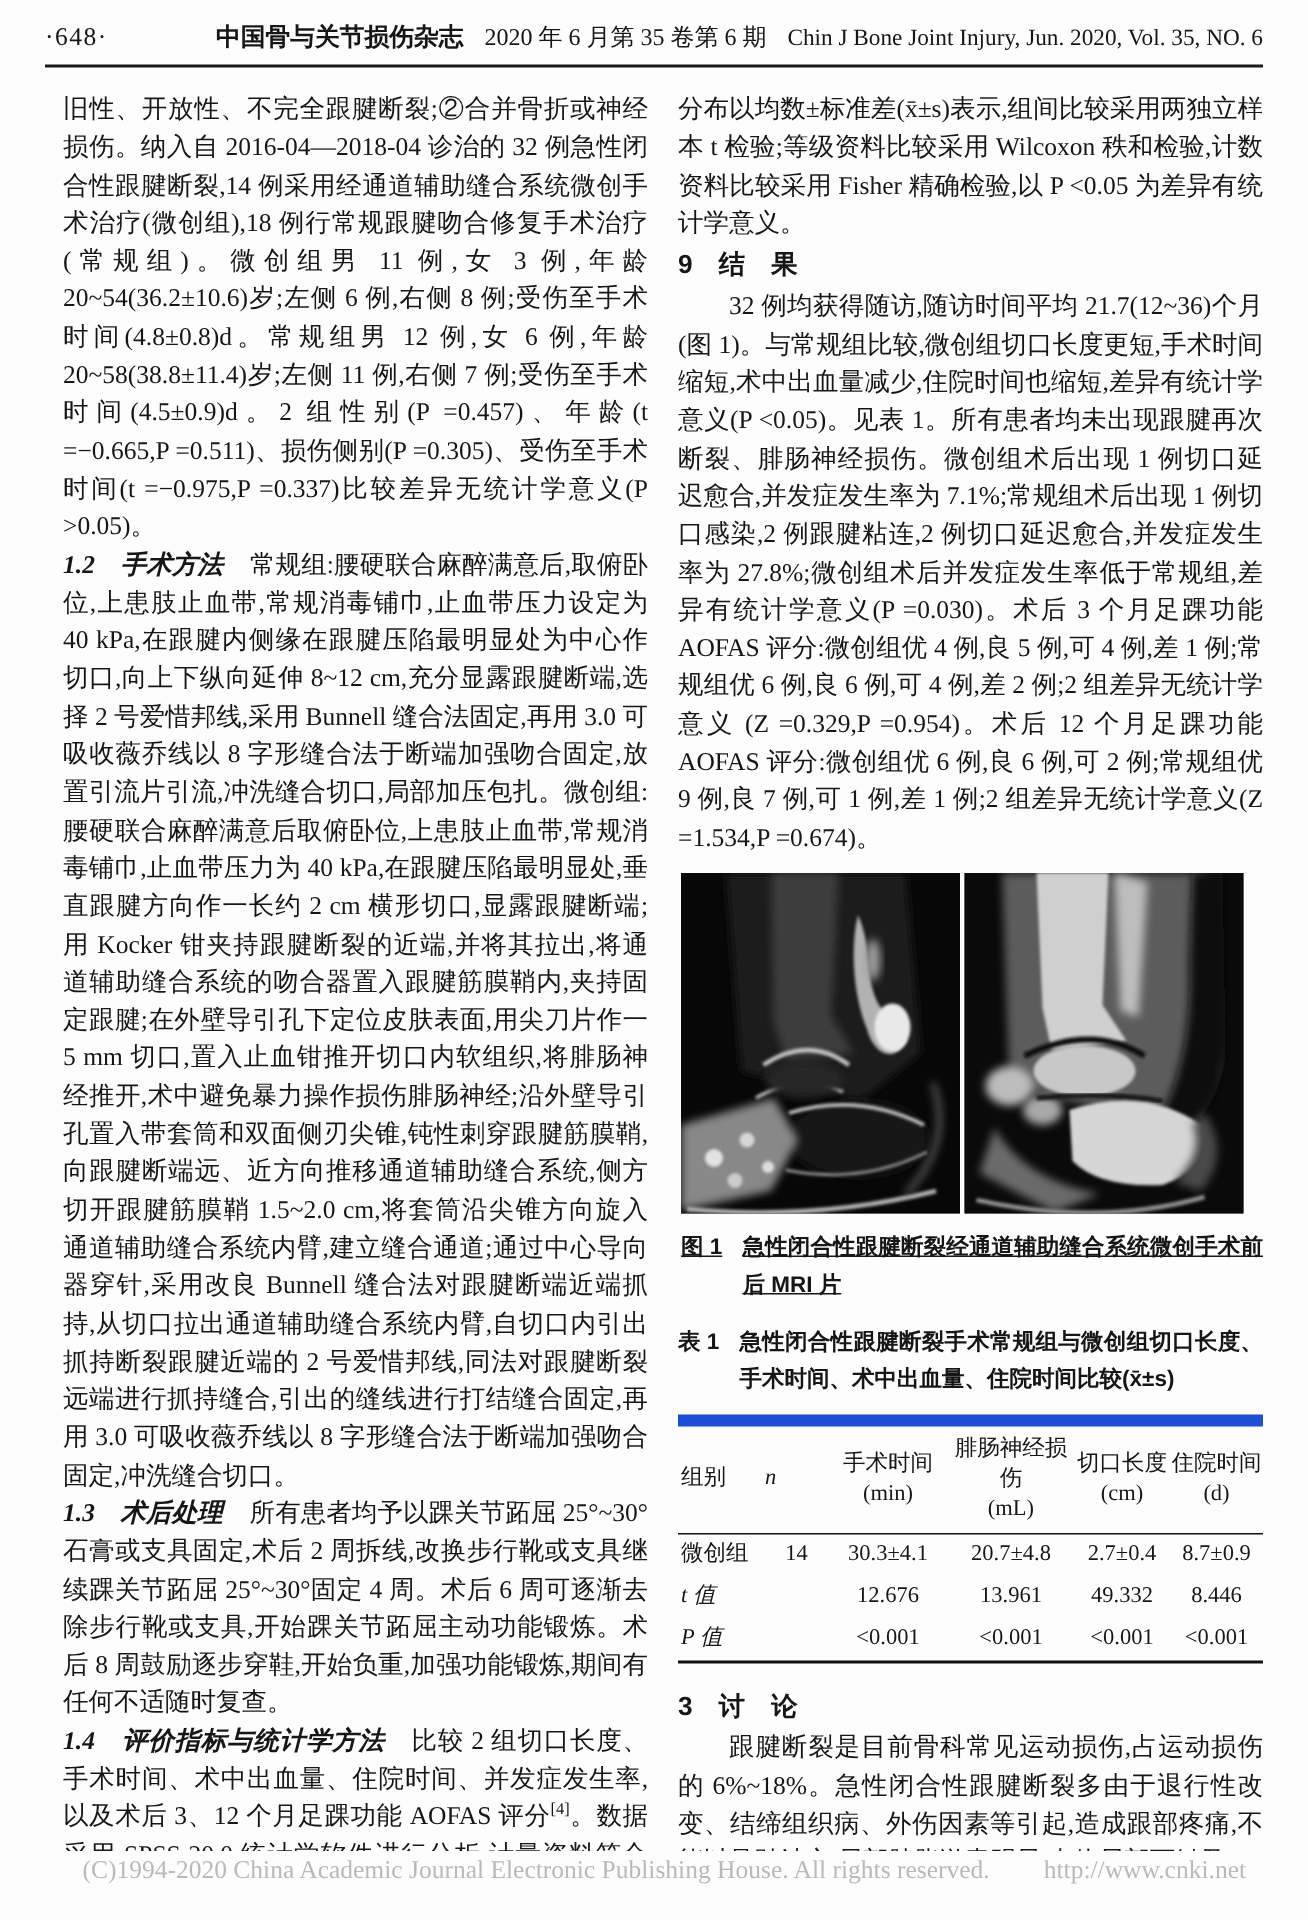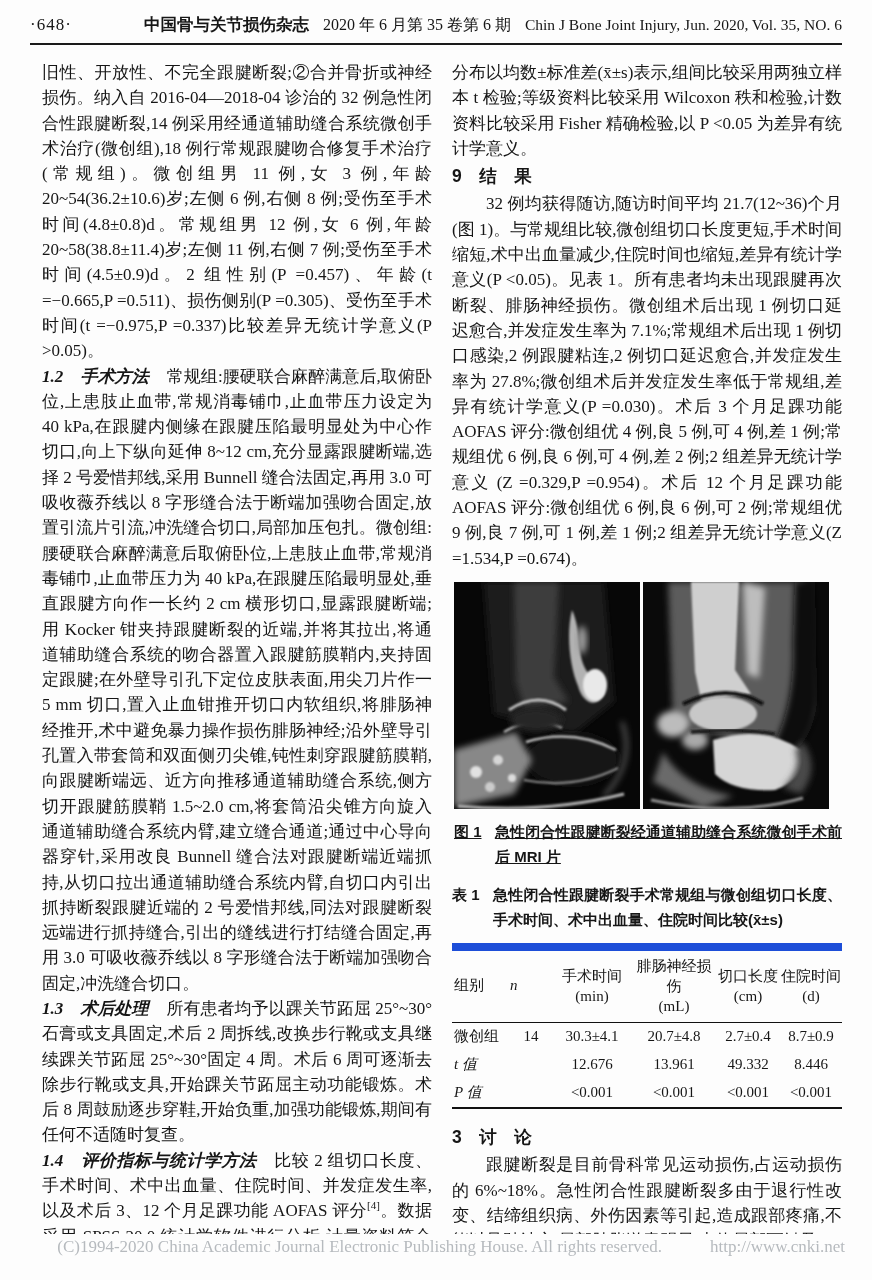--- a/index.html
+++ b/index.html
@@ -43,21 +43,21 @@
   table.t1 thead th{font-weight:normal;border-bottom:1px solid #111;padding:5px 0 6px;vertical-align:middle;}
   table.t1 .hline{display:block;text-align:center;line-height:20px;}
   table.t1 td{text-align:center;height:28px;padding:0;}
   table.t1 .c0{text-align:left;padding-left:2px;}
   table.t1 th.c0{text-align:left;padding-left:2px;}
   .it{font-style:italic;}
   .rows-top td{padding-top:5px;}
 
   
   .footer{position:absolute;top:1237px;left:55px;width:790px;color:#b6babe;
-          font-size:17px;display:flex;gap:48px;white-space:nowrap;justify-content:flex-end;}
+          font-size:17px;display:flex;gap:36px;white-space:nowrap;}
 </style>
 </head>
 <body>
 
 <div class="page">
 
   <div class="header">
     <span class="pnum">·648·</span>
     <span class="jinfo">
       <span class="jcn">中国骨与关节损伤杂志</span>

